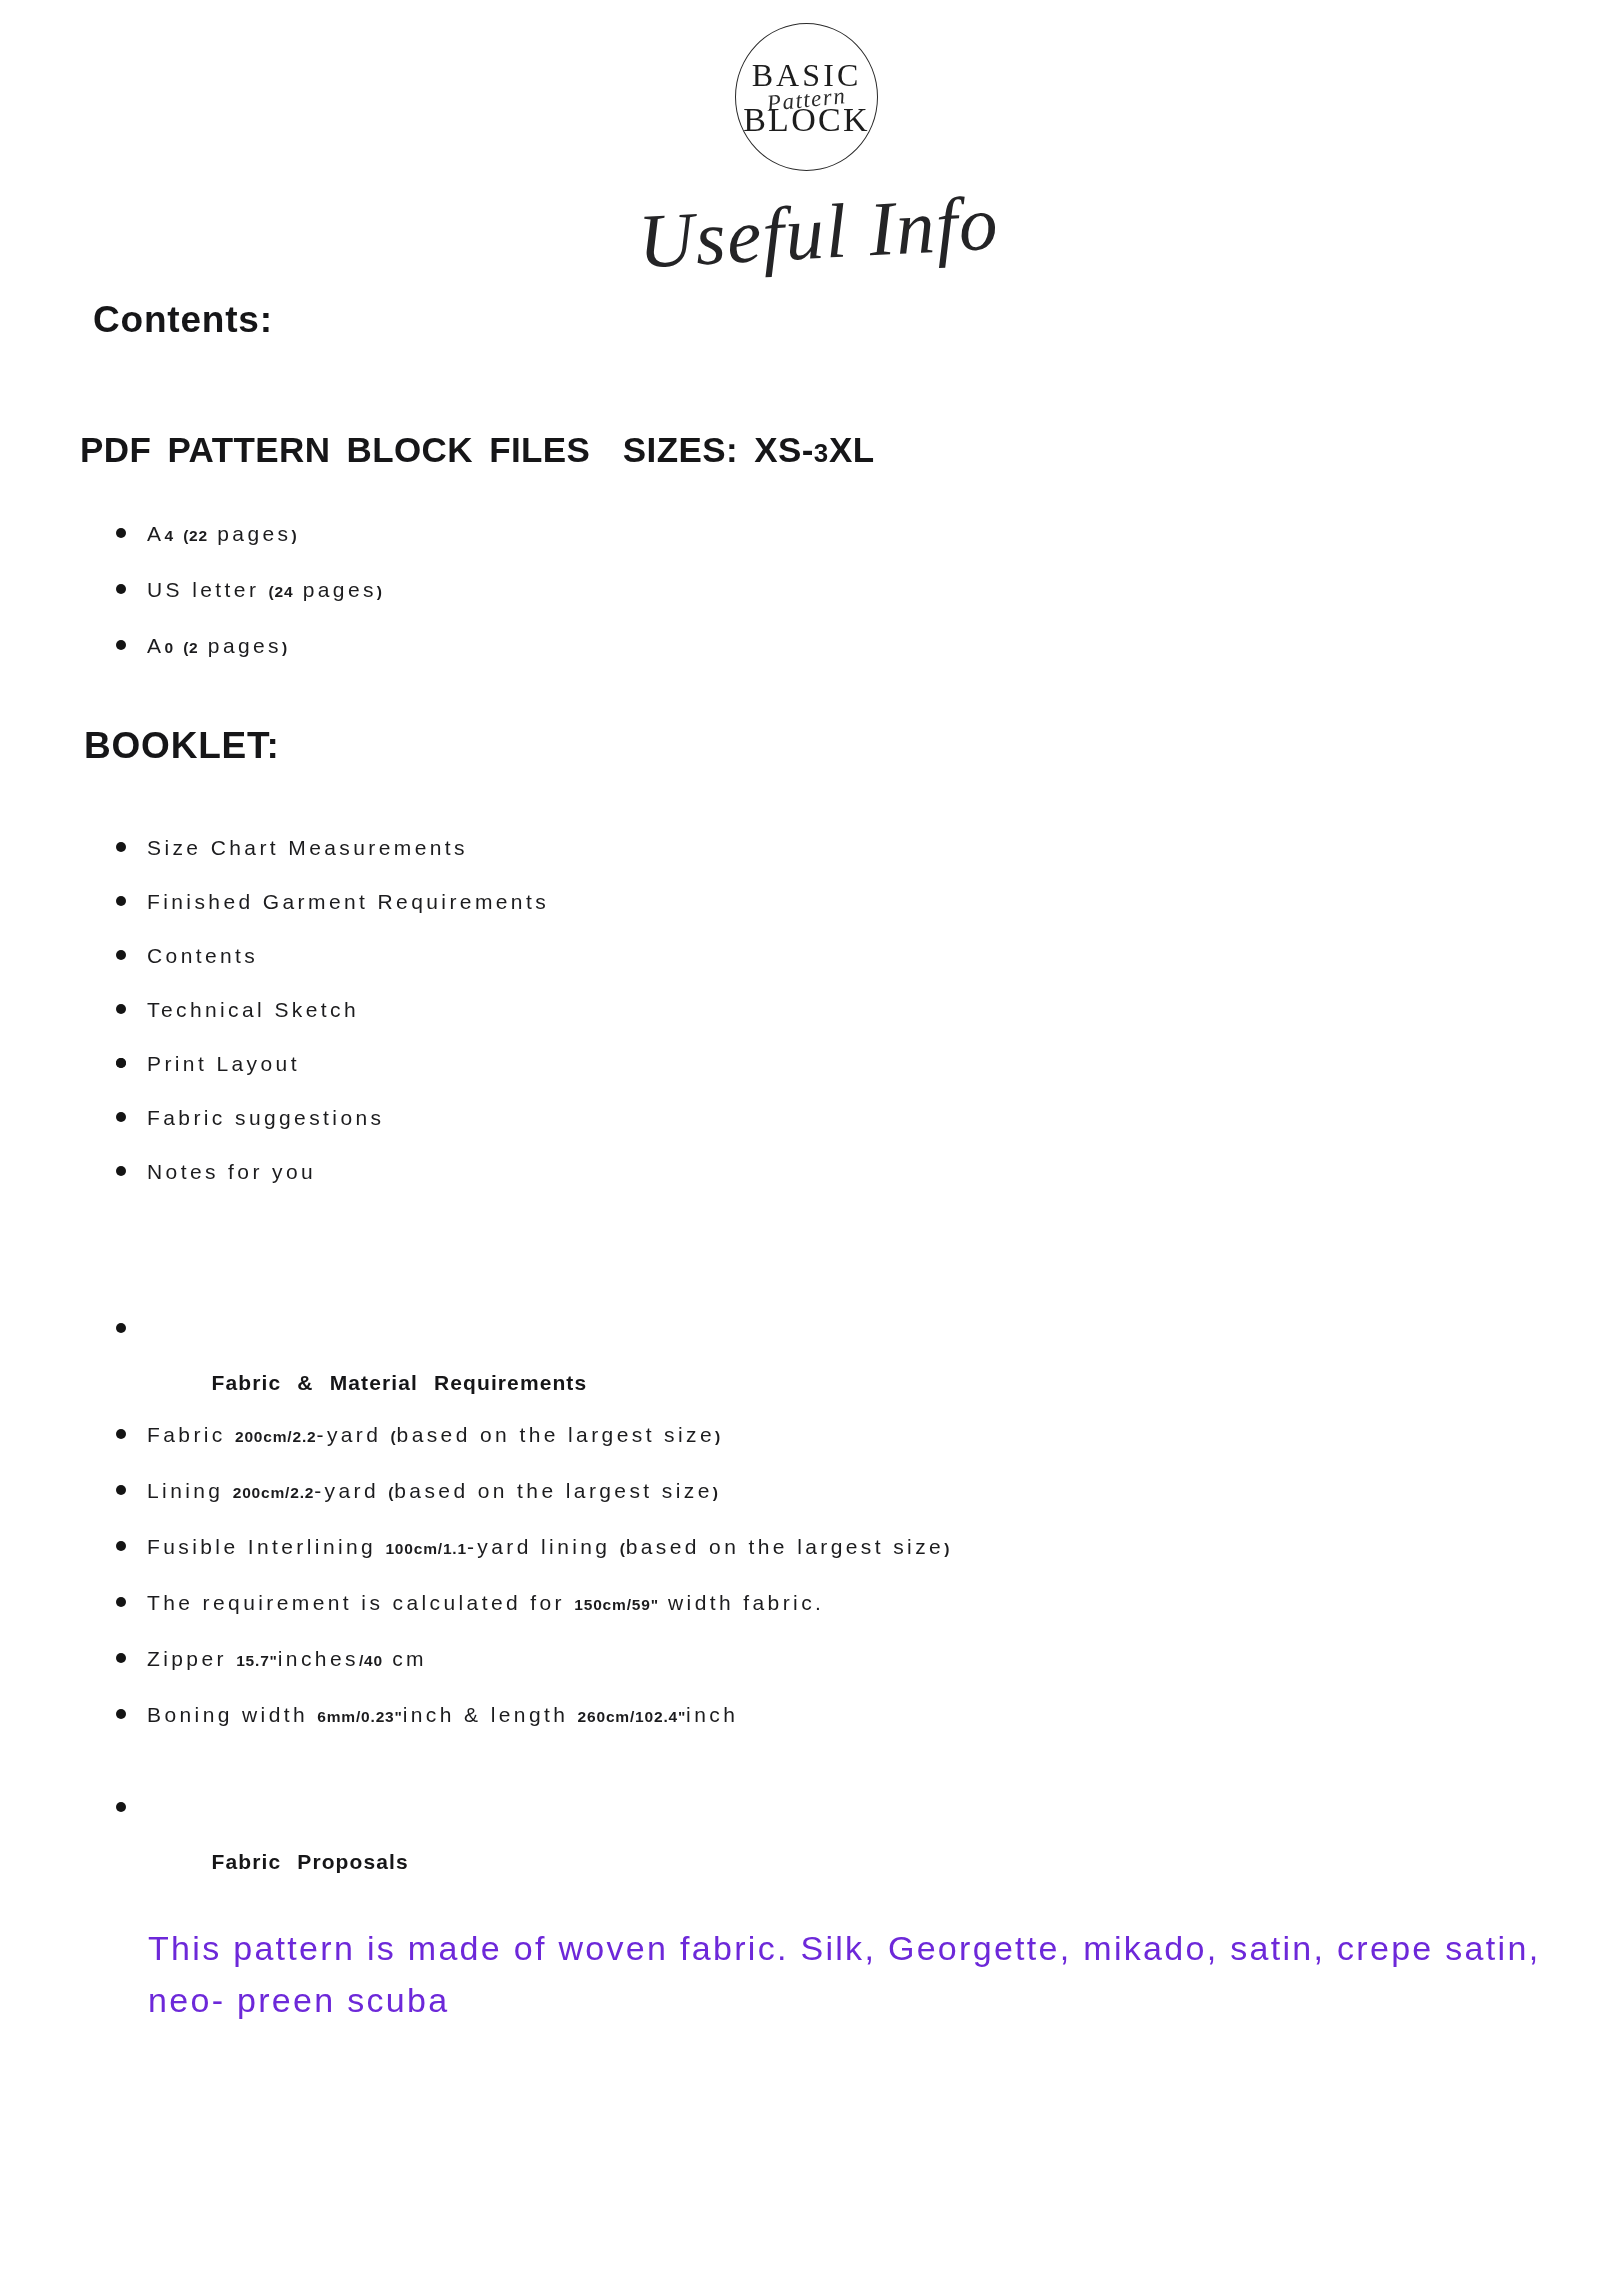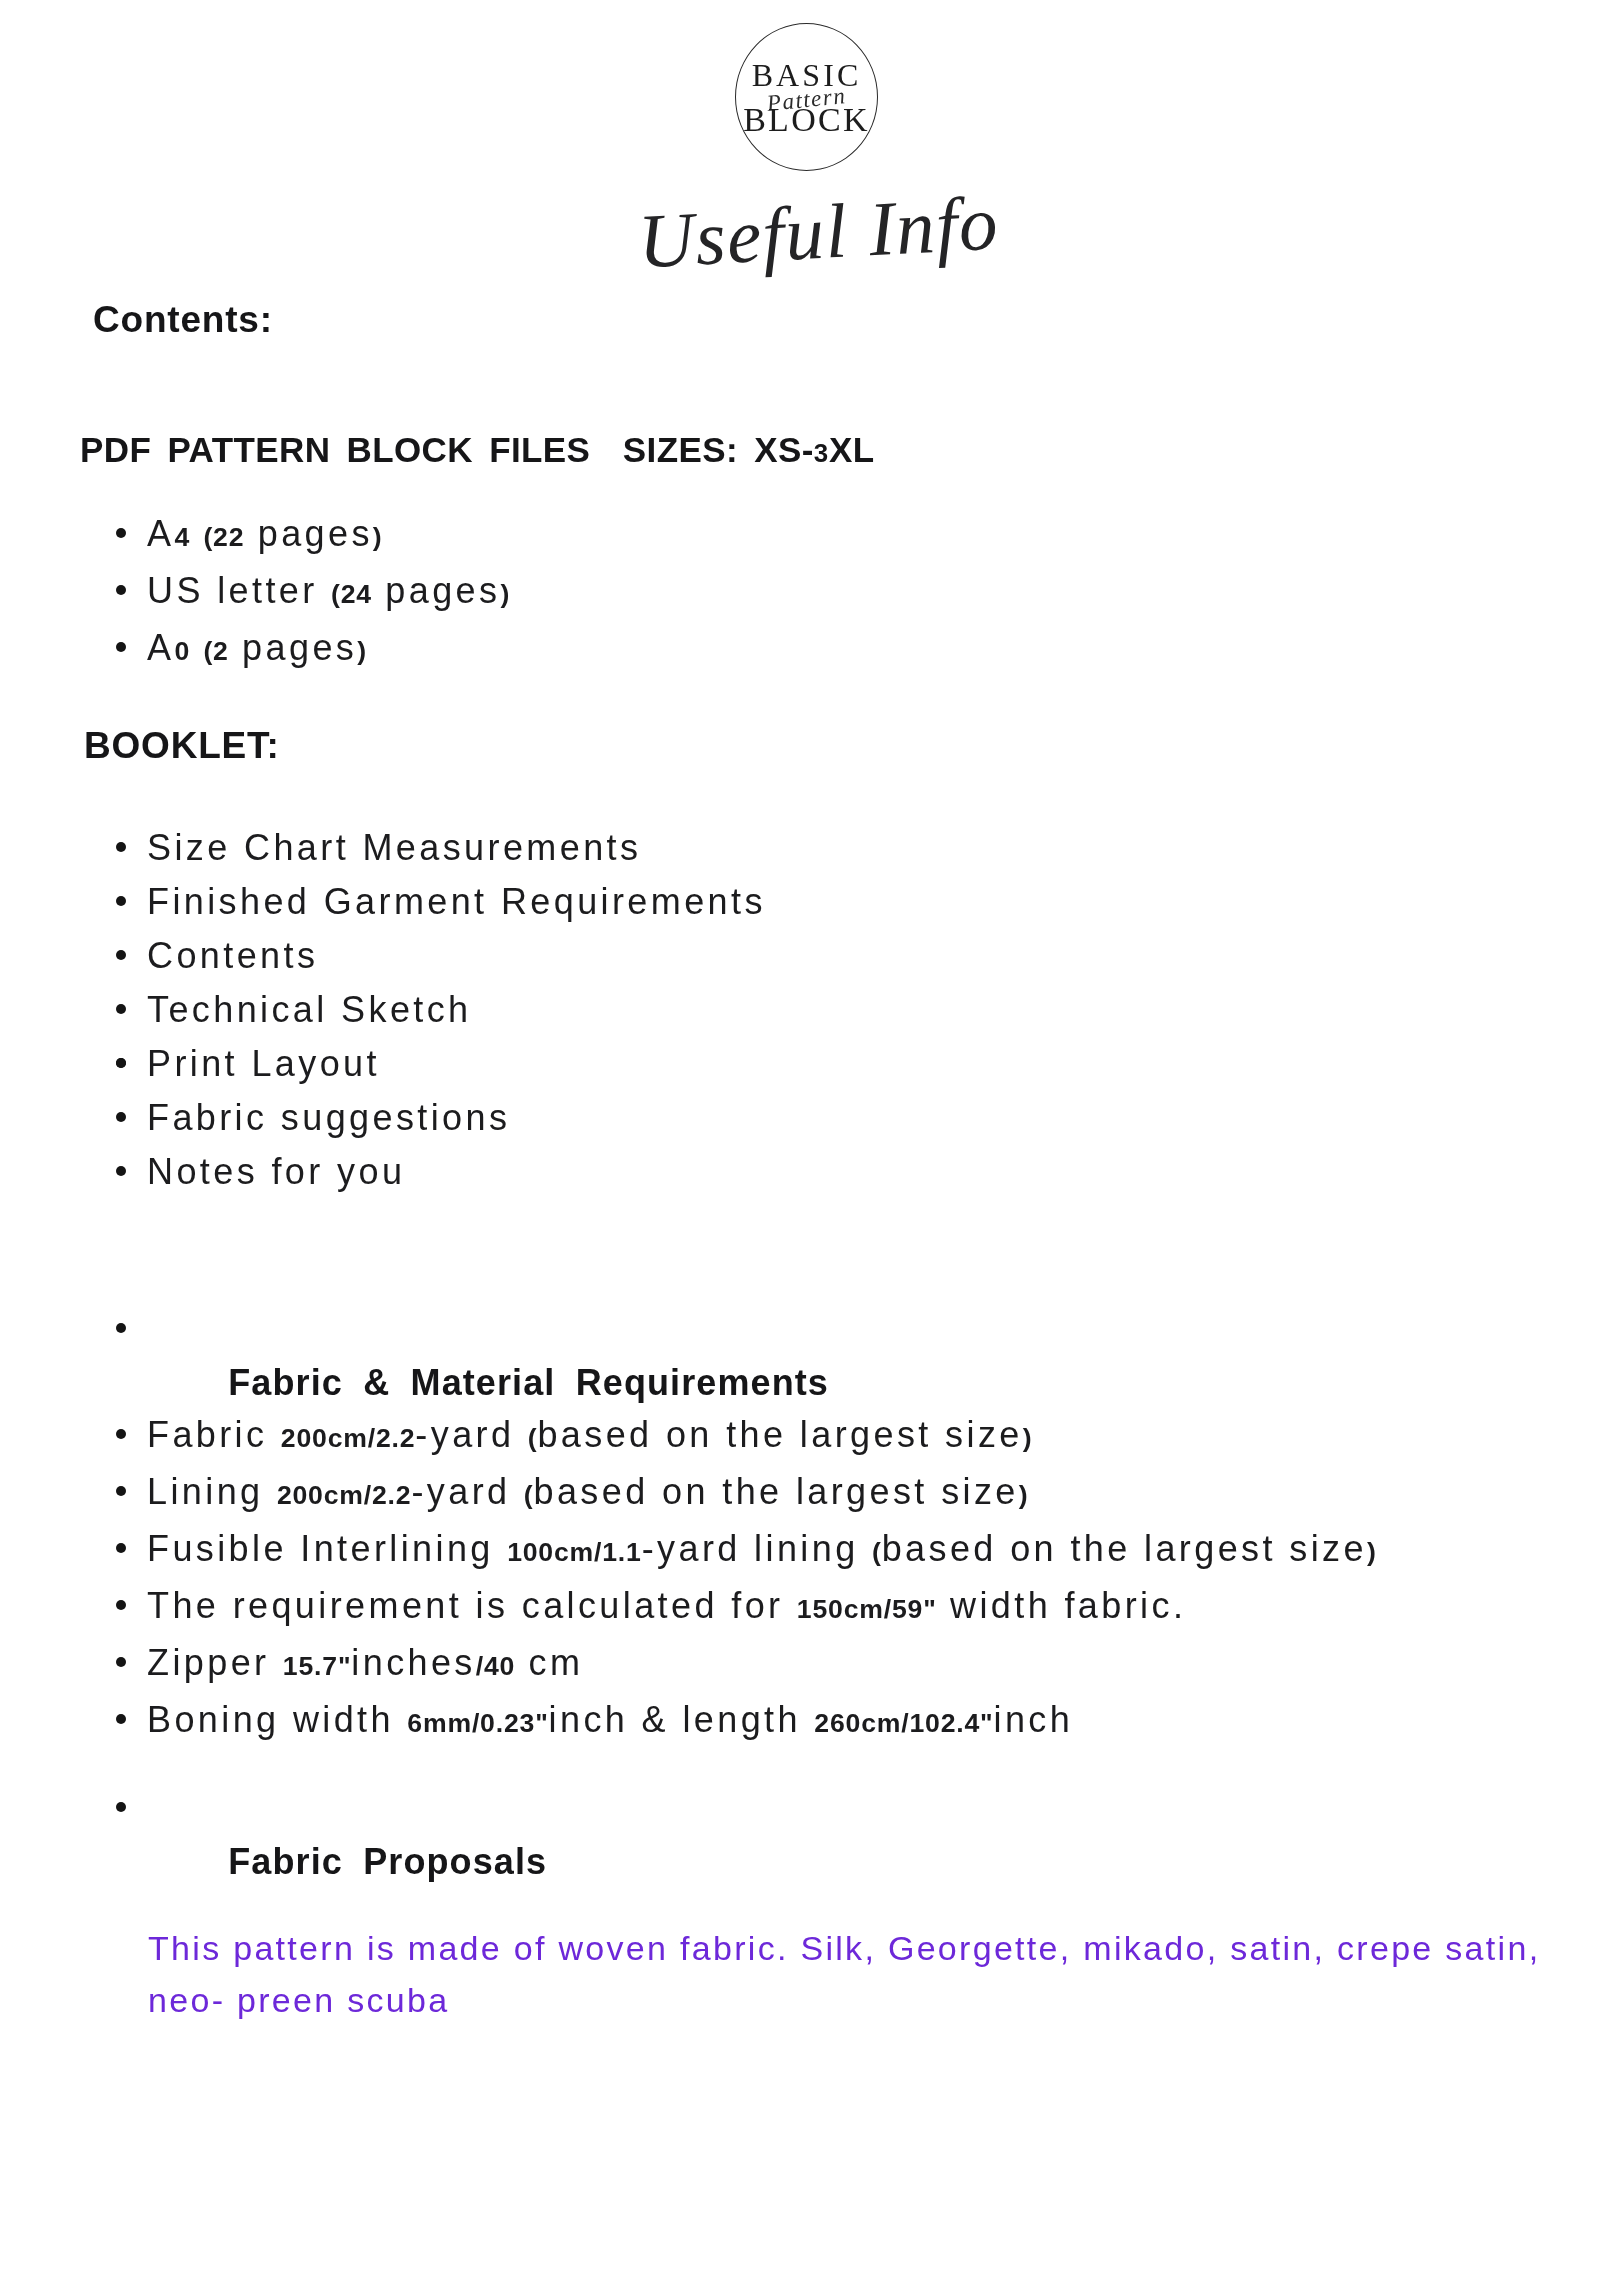--- a/index.html
+++ b/index.html
@@ -51,21 +51,21 @@
   }
   .h-booklet { left: 84px; top: 727px; font-size: 37px; letter-spacing: 0.8px; }
 
   
   ul.blist {
     list-style: none; margin: 0; padding: 0;
     position: absolute; left: 116px;
   }
   ul.blist li, .bullet-line {
     position: relative; padding-left: 31px;
-    font-size: 36px; line-height: 54px; letter-spacing: 3.4px;
+    font-size: 21px; line-height: 54px; letter-spacing: 3.4px;
     white-space: pre; color: #1c1c1e;
   }
   .dot {
     position: absolute; left: 0; top: 21.4px;
     width: 10px; height: 10px; border-radius: 50%;
     background: #141414;
   }
   .list-files   { top: 507px; }
   .list-booklet { top: 821px; }
   .list-req     { top: 1408px; }

